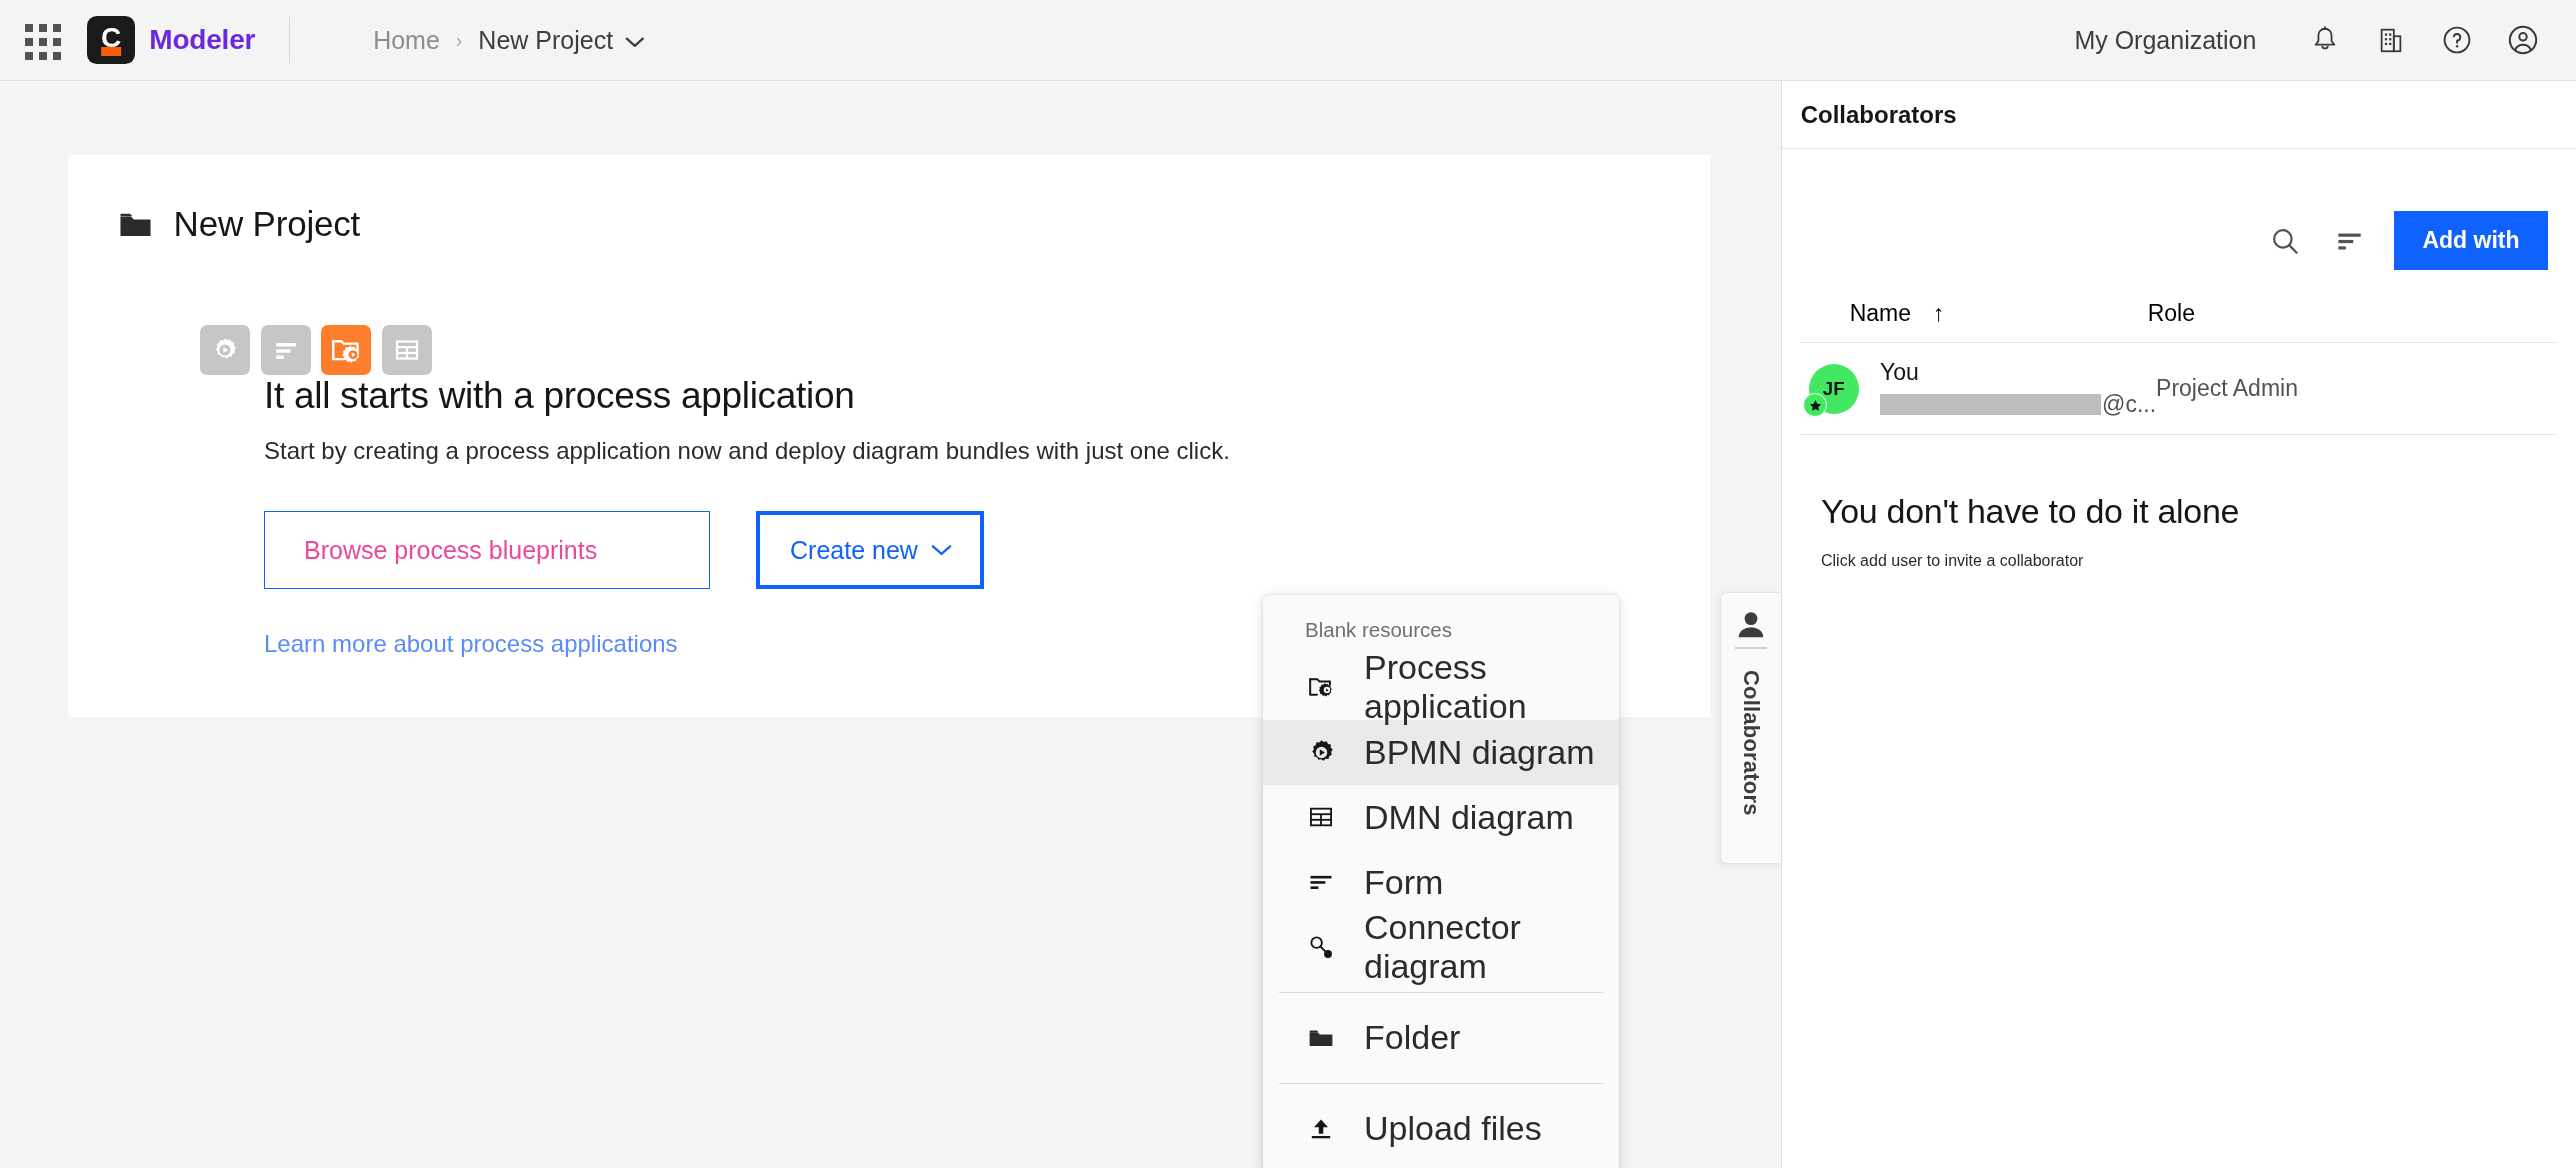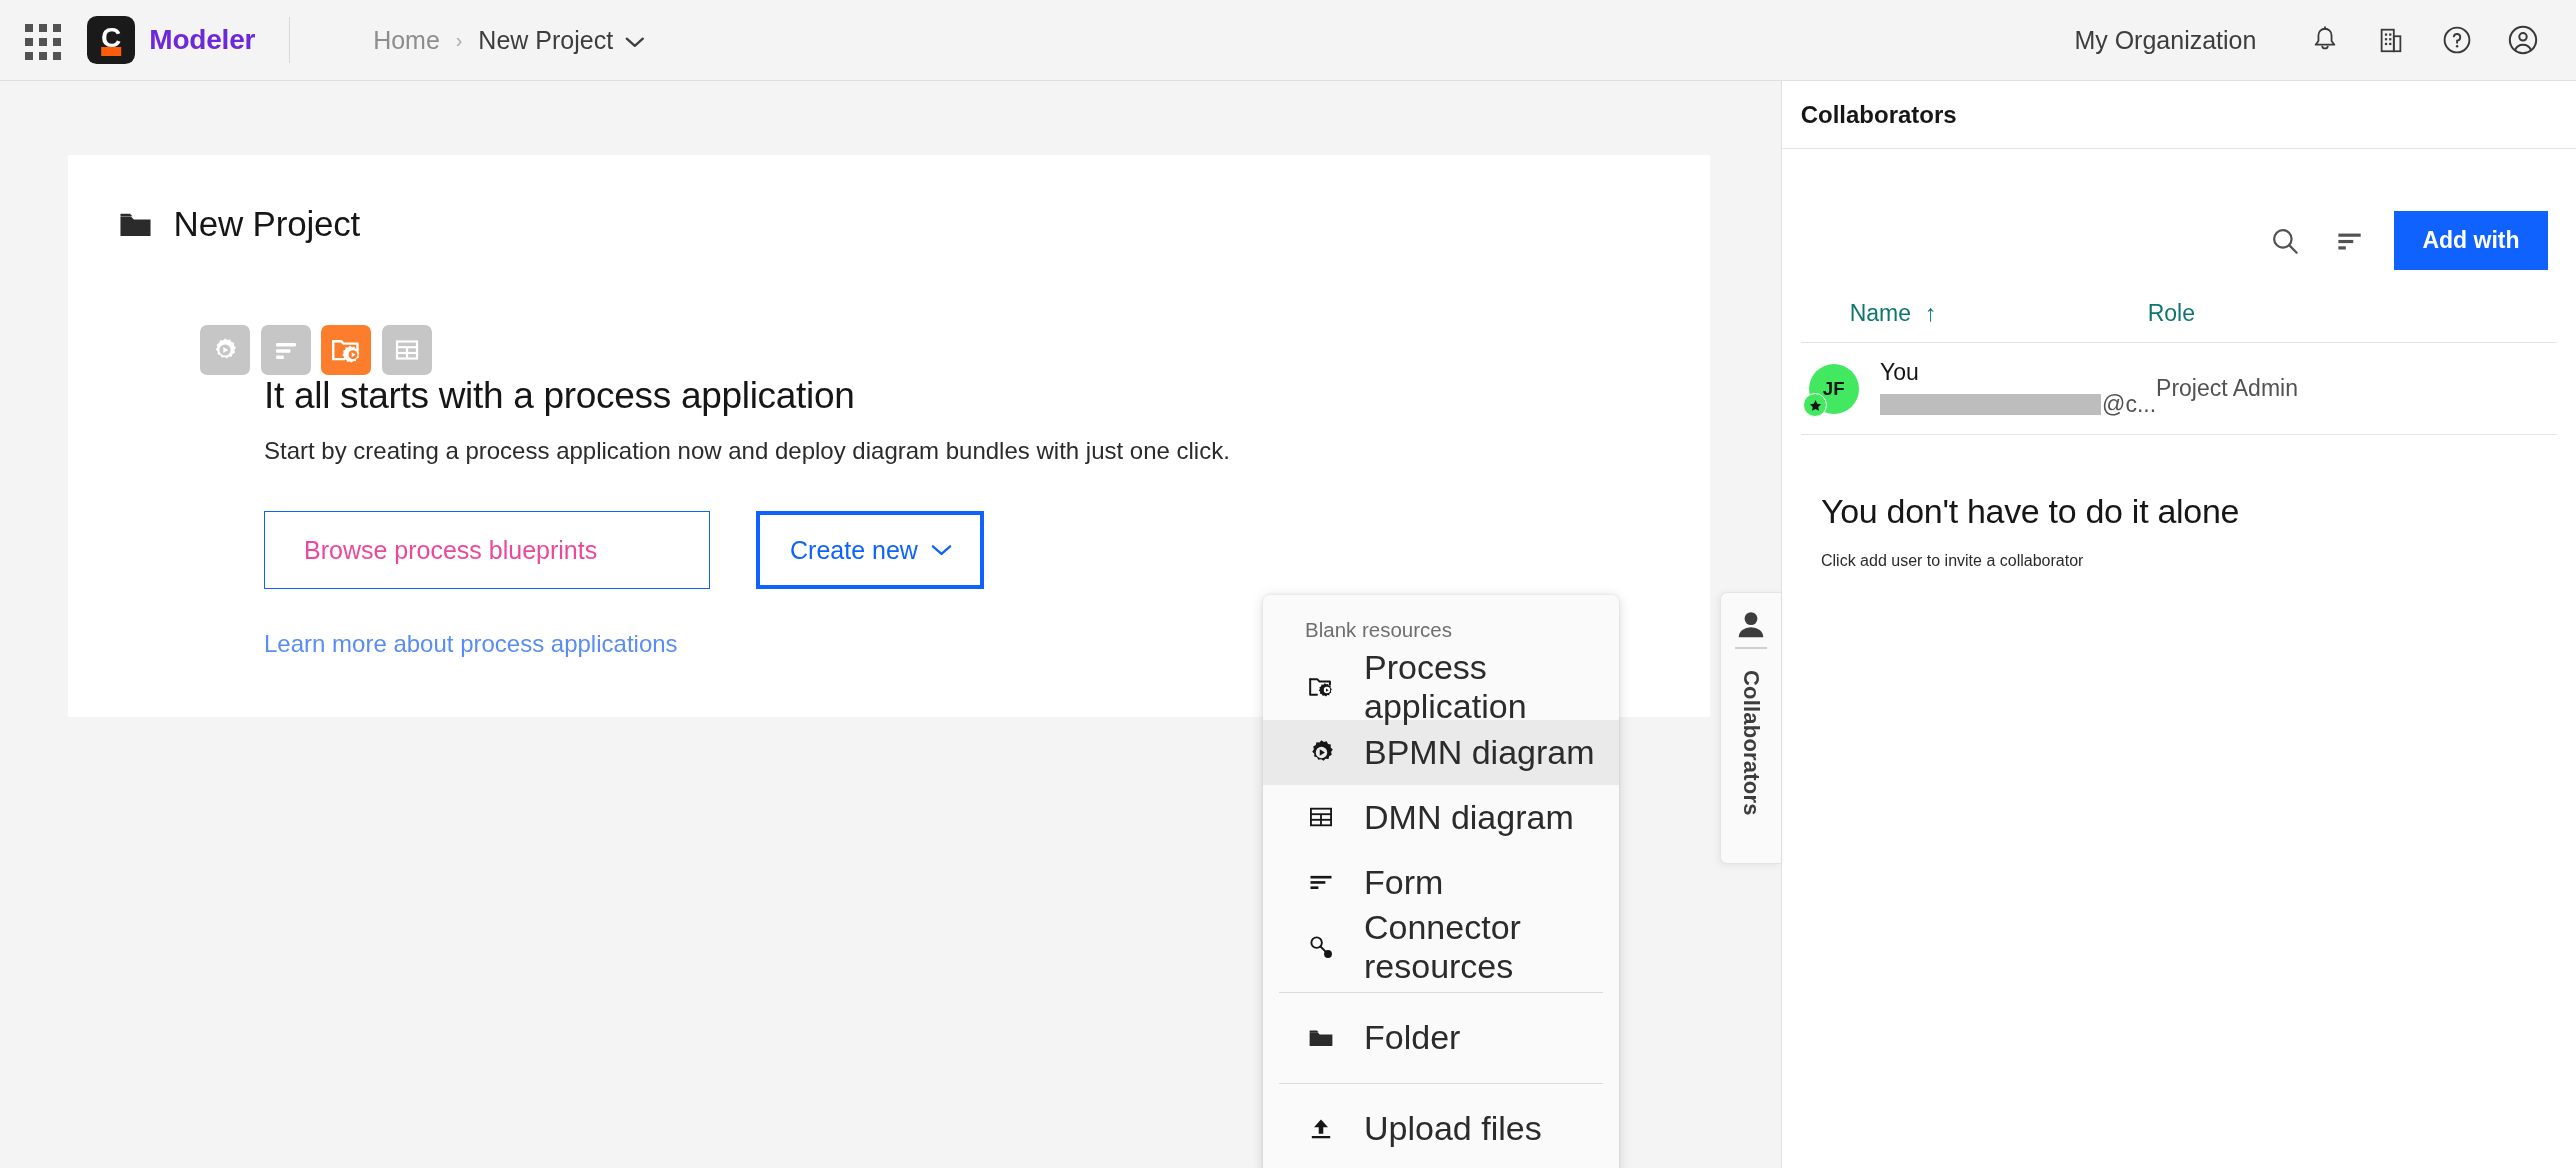--- a/index.html
+++ b/index.html
@@ -180,21 +180,21 @@
   .add-user-btn {
     background: #0f62fe; color: #fff; font-size: 23px; font-weight: 700;
     height: 59px; padding: 0 28px; display: flex; align-items: center;
     cursor: pointer; margin-left: 9px;
   }
   .tbl { margin-top: 23px; padding: 0 18.7px 0 18.7px; }
   .tbl-head {
     display: flex; align-items: center; height: 50px;
     border-bottom: 0.9px solid #e4e4e4; padding-bottom: 7.1px;
   }
-  .th { font-size: 23px; color: #0f766e; display:flex; align-items:center; gap:14px; }
+  .th { font-size: 23px; color: #000000; display:flex; align-items:center; gap:22px; }
   .th.name { width: 347px; padding-left: 49px; }
   .tbl-row {
     display: flex; align-items: center; height: 92px;
     border-bottom: 0.9px solid #e4e4e4;
   }
   .avatar {
     width: 50px; height: 50px; border-radius: 50%; background: #42e860;
     display: flex; align-items: center; justify-content: center;
     font-size: 18.7px; font-weight: 700; color: #161616; position: relative;
     flex: none; margin-left: 8px;
@@ -423,21 +423,21 @@
   </div>
 
   <div class="menu-item">
     <span class="mi-icon">
       <svg width="28" height="28" viewBox="0 0 32 32">
         <circle cx="11" cy="11" r="6" fill="none" stroke="#161616" stroke-width="2.2"></circle>
         <line x1="15.4" y1="15.4" x2="21" y2="21" stroke="#161616" stroke-width="2.2" stroke-linecap="round"></line>
         <circle cx="24" cy="24" r="4.5" fill="#161616"></circle>
       </svg>
     </span>
-    <span>Connector resources</span>
+    <span>Connector diagram</span>
   </div>
 
   <div class="menu-divider"></div>
 
   <div class="menu-item">
     <span class="mi-icon">
       <svg width="28" height="28" viewBox="0 0 32 32">
         <path d="M3 9.5 h9 l2.6 2.6 h14.4 V25 H3 Z" fill="#2b2b2b"></path>
         <path d="M3 7.4 h8.2 l2.2 2.1 H3 Z" fill="#2b2b2b"></path>
       </svg>

